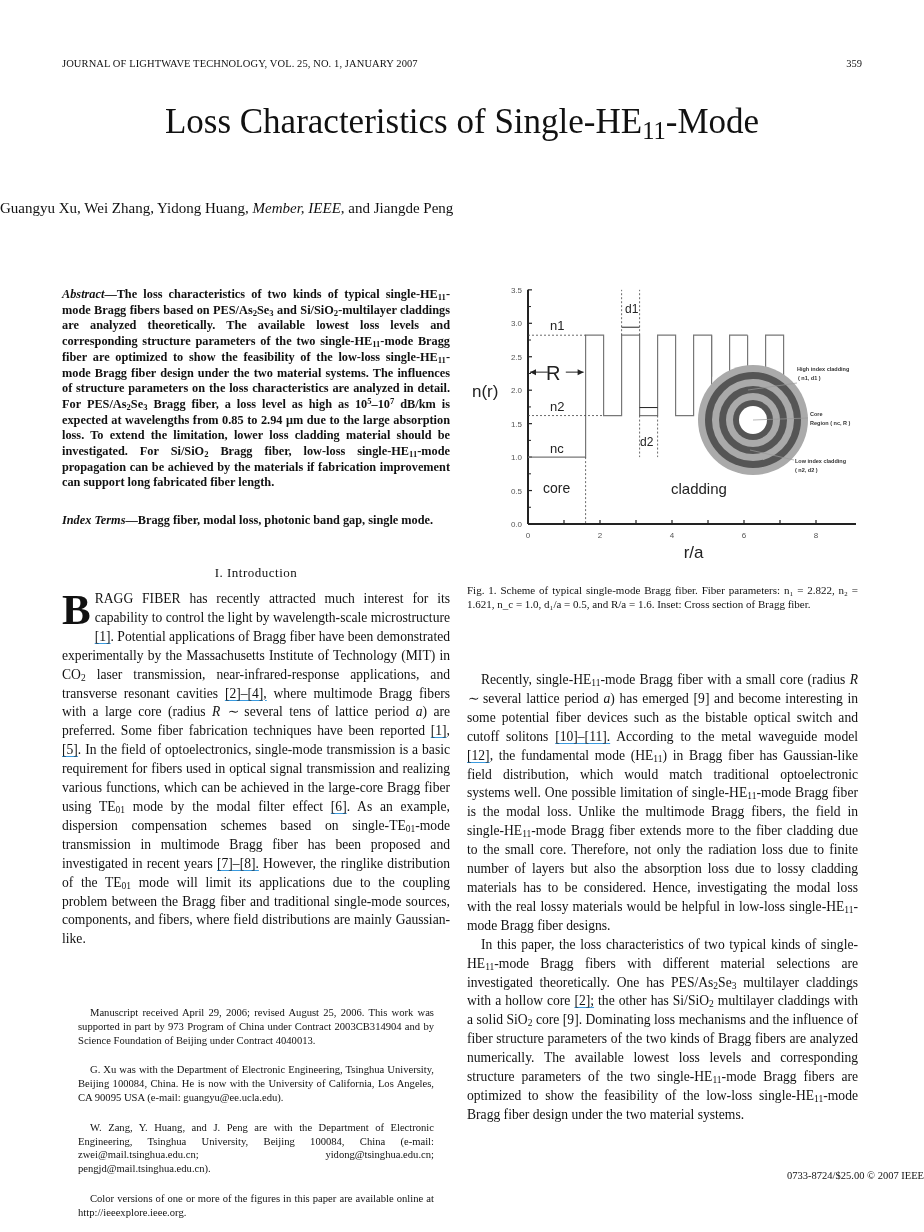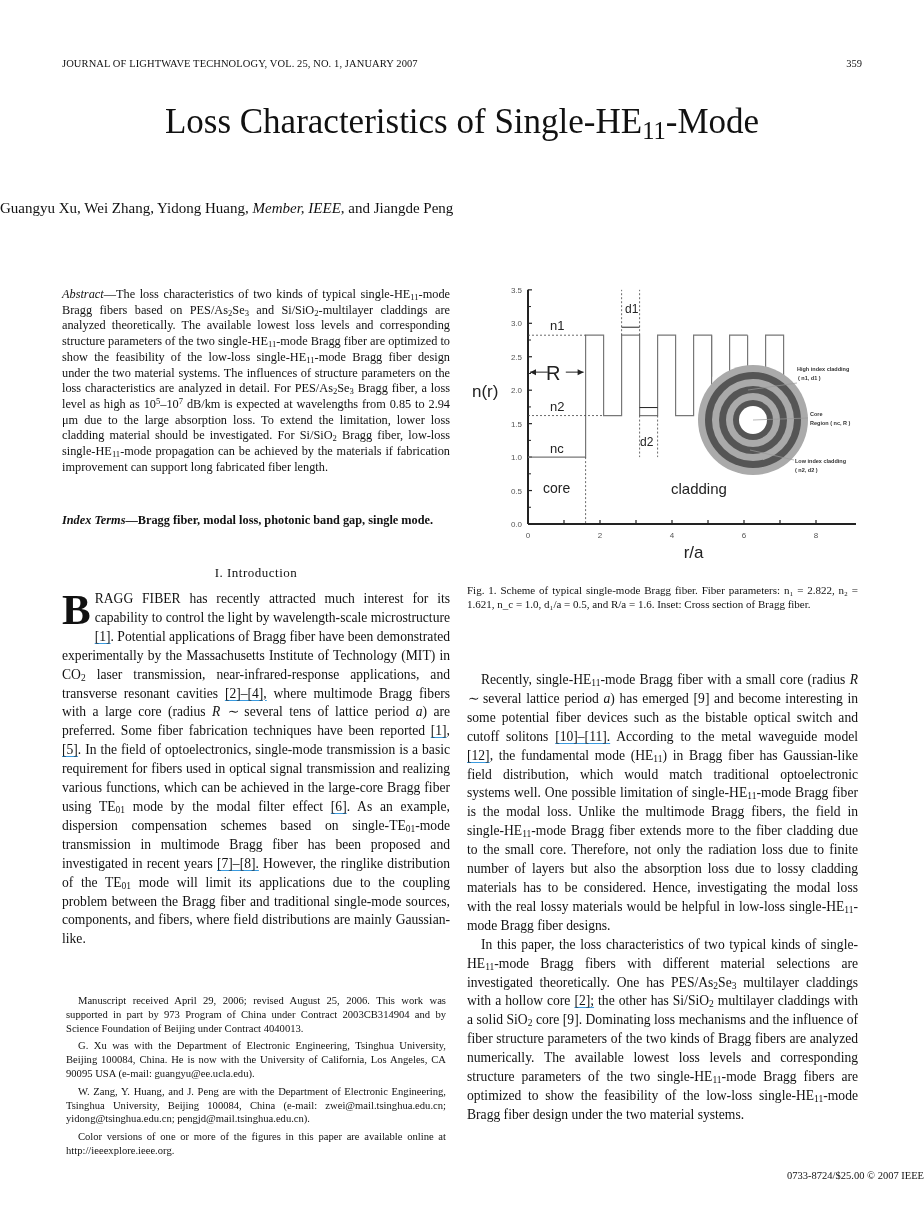--- a/index.html
+++ b/index.html
@@ -3,27 +3,27 @@
 <meta charset="utf-8">
 <style>
   html, body { margin:0; padding:0; background:#fff; }
   body { width:924px; height:1232px; position:relative; font-family:"Liberation Serif", serif; color:#111; overflow:hidden; }
   .abs { position:absolute; }
   .runhead { top:58px; left:62px; font-size:10.5px; letter-spacing:0.1px; }
   .pagenum { top:58px; right:62px; font-size:10.5px;margin-left:24px; }
   .title { top:100px; left:0; width:924px; text-align:center; font-size:35px; line-height:44px; }
   .authors { top:200px; left:0; width:736px; text-align:left; font-size:15px; }
   .col { font-size:13.6px; line-height:18.9px; text-align:justify; }
-  .abstract { top:287px; left:62px; width:388px; font-weight:normal; font-size:12.3px; line-height:15.7px; text-align:justify; }
+  .abstract { top:287px; left:62px; width:388px; font-weight:bold; font-size:12.3px; line-height:15.7px; text-align:justify; }
   .indexterms { top:513px; left:62px; width:388px; font-weight:bold; font-size:12.3px; line-height:15.7px; text-align:justify; }
   .sechead { top:565px; left:62px; width:388px; text-align:center; font-size:13px; letter-spacing:0.5px; }
   .intro { top:590px; left:62px; width:388px; }
   .dropcap { float:left; font-size:43px; line-height:36px; font-weight:bold; margin:2px 4px 0 0; }
   .footnotes { top:990px; left:62px; width:388px; font-size:10.6px; line-height:13.8px; text-align:justify; }
-  .footnotes p { margin:4px; text-indent:12px; }
+  .footnotes p { margin:16px; text-indent:12px; }
   .rightcol { top:671px; left:467px; width:391px; }
   .rightcol p { margin:0; text-indent:14px; }
   .caption { top:583px; left:467px; width:391px; font-size:11px; line-height:14px; text-align:justify; }
   .bottom { top:1170px; left:0; width:924px; text-align:right; font-size:10.5px; }
   sub { font-size:70%; vertical-align:-0.25em; line-height:0; }
   sup { font-size:70%; vertical-align:0.5em; line-height:0; }
   .ref { text-decoration:underline; text-decoration-color:#3a9be0; text-underline-offset:2px; }
   i.m { font-style:italic; }
   .fig { top:280px; left:470px; }
   .fig text { font-family:"Liberation Sans", sans-serif; }

